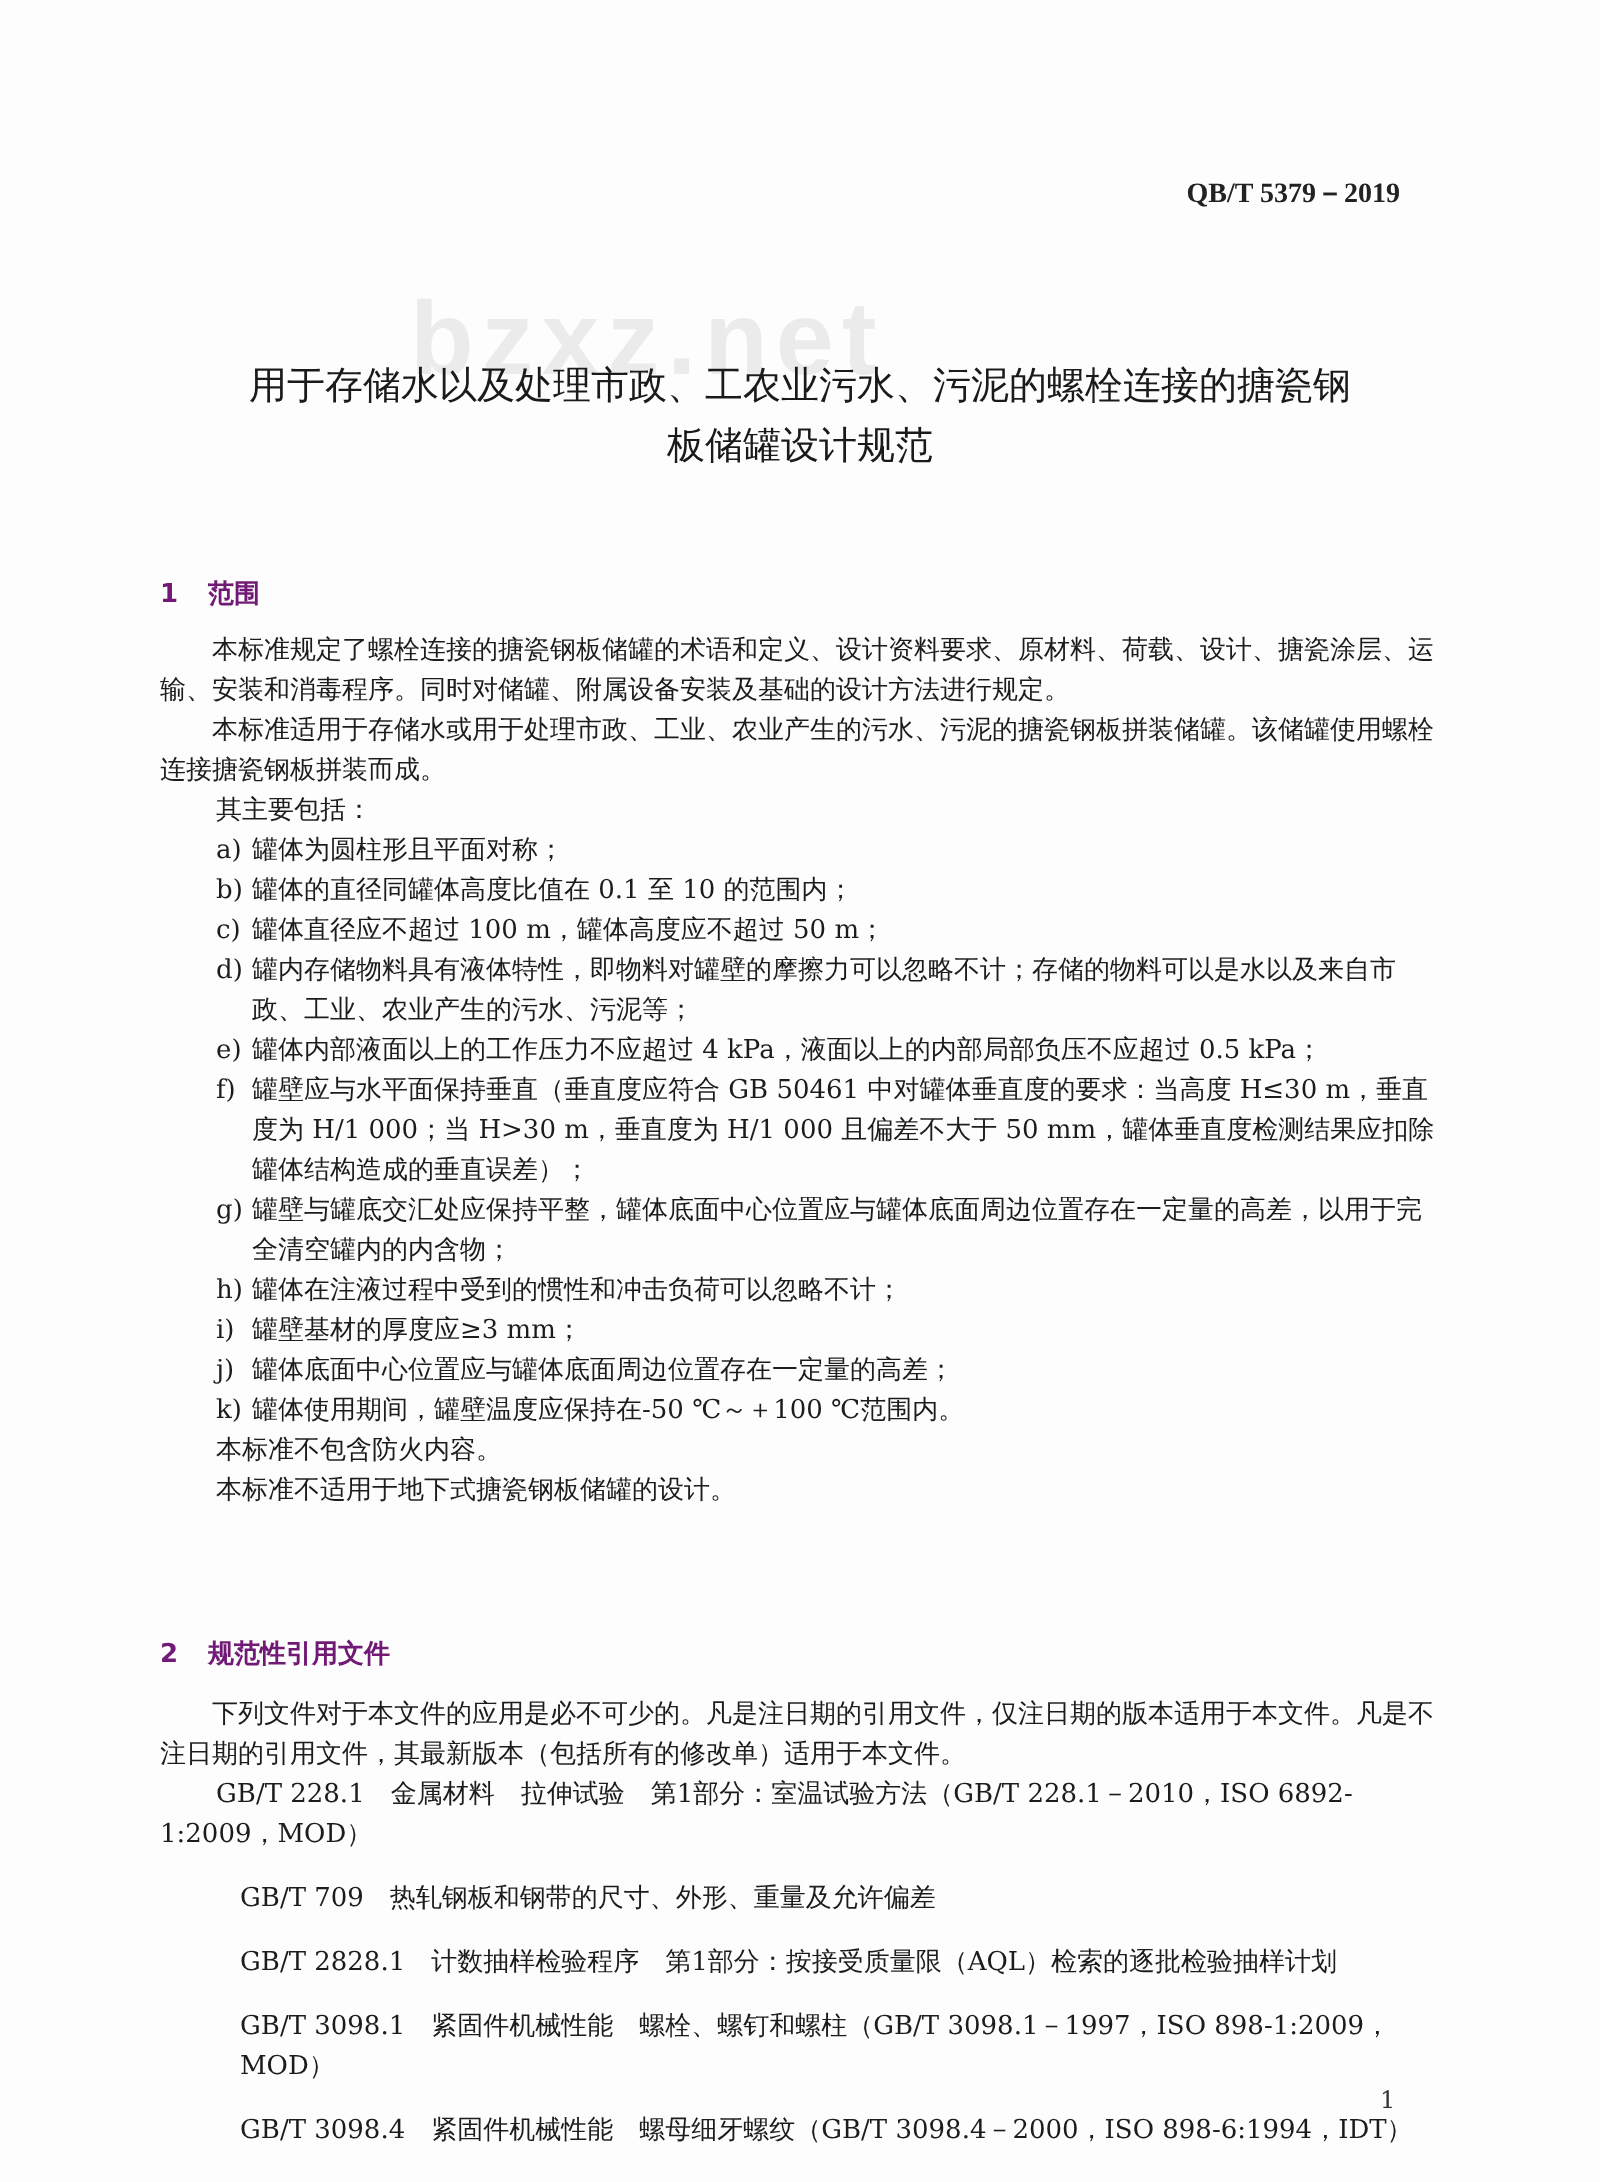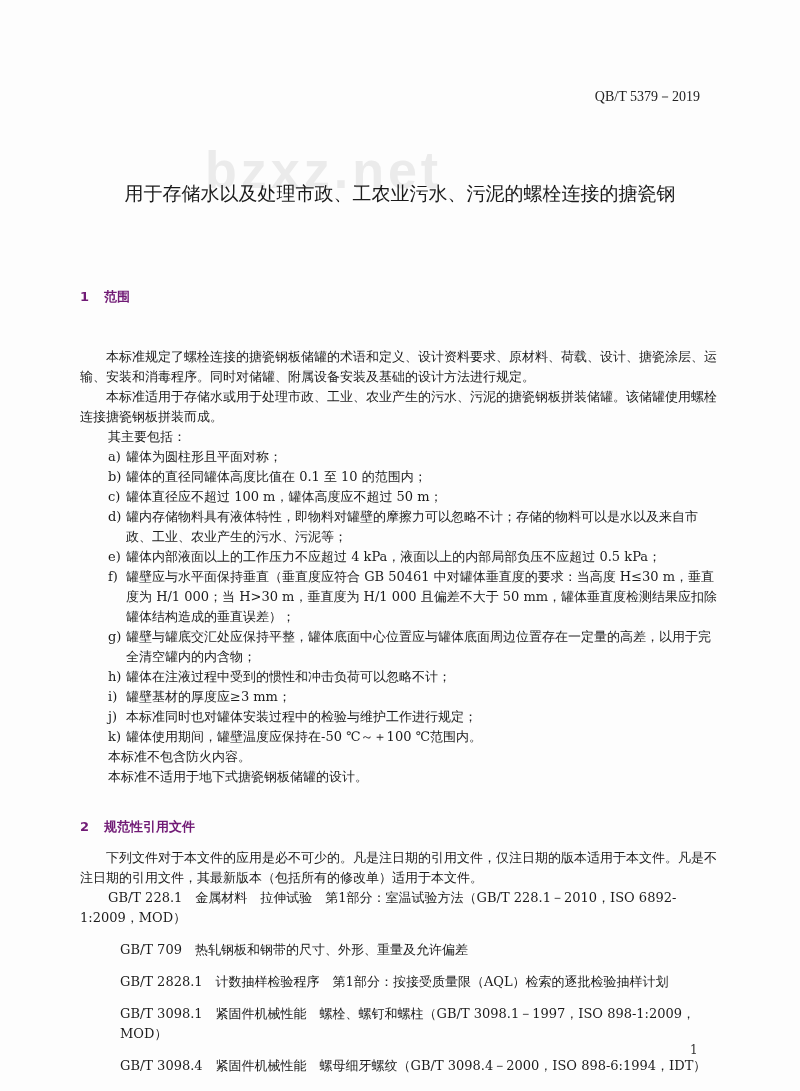--- a/index.html
+++ b/index.html
@@ -1,20 +1,20 @@
 <!DOCTYPE html>
 <html><head>
 <meta charset="utf-8">
 <style>
   html, body { margin:0; padding:0; background:#ffffff; }
   body { width:800px; height:1091px; position:relative; overflow:hidden;
          font-family:"DejaVu Serif","Liberation Serif",serif; color:#1c1c1c; }
   .page { position:absolute; left:0; top:0; width:800px; height:1091px; background:#fdfdfd; }
   .std-code { position:absolute; right:100px; top:88px; font-family:"Liberation Serif",serif;
-              font-weight:normal; font-size:14px; color:#222; }
+              font-weight:bold; font-size:14px; color:#222; }
   .watermark { position:absolute; left:205px; top:140px; font-family:"Liberation Sans",sans-serif;
                font-weight:bold; font-size:52px; color:#ebebeb; letter-spacing:4px; }
   .title { position:absolute; left:60px; width:680px; top:178px; text-align:center;
            font-family:"DejaVu Sans",sans-serif; font-size:19px; line-height:30px; color:#1a1a1a; }
   .sec-head { position:absolute; left:80px; font-family:"DejaVu Sans",sans-serif; font-size:13px; font-weight:bold; color:#701a75; }
   .sec-head .num { display:inline-block; width:24px; }
   .text { position:absolute; left:80px; width:640px; font-size:13px; line-height:20px; }
   .para { text-indent:26px; margin:0; }
   .item { position:relative; padding-left:46px; margin:0; }
   .item .lbl { position:absolute; left:28px; top:0; }
@@ -25,41 +25,42 @@
 </style>
 </head>
 <body>
 
 <div class="page">
   <div class="std-code">QB/T 5379－2019</div>
   <div class="watermark">bzxz.net</div>
 
   <div class="title">
     <div>用于存储水以及处理市政、工农业污水、污泥的螺栓连接的搪瓷钢</div>
+    <div>板储罐设计规范</div>
   </div>
 
   <div class="sec-head" style="top:288px;">
     <span class="num">1</span><span>范围</span>
   </div>
 
-  <div class="text" style="top:316px;margin-top:31px;">
+  <div class="text" style="top:316px;">
     <p class="para">本标准规定了螺栓连接的搪瓷钢板储罐的术语和定义、设计资料要求、原材料、荷载、设计、搪瓷涂层、运输、安装和消毒程序。同时对储罐、附属设备安装及基础的设计方法进行规定。</p>
     <p class="para">本标准适用于存储水或用于处理市政、工业、农业产生的污水、污泥的搪瓷钢板拼装储罐。该储罐使用螺栓连接搪瓷钢板拼装而成。</p>
     <p class="plain-indent">其主要包括：</p>
 
     <p class="item"><span class="lbl">a)</span><span>罐体为圆柱形且平面对称；</span></p>
     <p class="item"><span class="lbl">b)</span><span>罐体的直径同罐体高度比值在 0.1 至 10 的范围内；</span></p>
     <p class="item"><span class="lbl">c)</span><span>罐体直径应不超过 100 m，罐体高度应不超过 50 m；</span></p>
     <p class="item"><span class="lbl">d)</span><span>罐内存储物料具有液体特性，即物料对罐壁的摩擦力可以忽略不计；存储的物料可以是水以及来自市政、工业、农业产生的污水、污泥等；</span></p>
     <p class="item"><span class="lbl">e)</span><span>罐体内部液面以上的工作压力不应超过 4 kPa，液面以上的内部局部负压不应超过 0.5 kPa；</span></p>
     <p class="item"><span class="lbl">f)</span><span>罐壁应与水平面保持垂直（垂直度应符合 GB 50461 中对罐体垂直度的要求：当高度 H≤30 m，垂直度为 H/1 000；当 H&gt;30 m，垂直度为 H/1 000 且偏差不大于 50 mm，罐体垂直度检测结果应扣除罐体结构造成的垂直误差）；</span></p>
     <p class="item"><span class="lbl">g)</span><span>罐壁与罐底交汇处应保持平整，罐体底面中心位置应与罐体底面周边位置存在一定量的高差，以用于完全清空罐内的内含物；</span></p>
     <p class="item"><span class="lbl">h)</span><span>罐体在注液过程中受到的惯性和冲击负荷可以忽略不计；</span></p>
     <p class="item"><span class="lbl">i)</span><span>罐壁基材的厚度应≥3 mm；</span></p>
-    <p class="item"><span class="lbl">j)</span><span>本标准同时也对罐体安装过程中的检验与维护工作进行规定；</span></p>
+    <p class="item"><span class="lbl">j)</span><span>罐体底面中心位置应与罐体底面周边位置存在一定量的高差；</span></p>
     <p class="item"><span class="lbl">k)</span><span>罐体使用期间，罐壁温度应保持在-50 ℃～＋100 ℃范围内。</span></p>
 
     <p class="plain-indent">本标准不包含防火内容。</p>
     <p class="plain-indent">本标准不适用于地下式搪瓷钢板储罐的设计。</p>
   </div>
 
   <div class="sec-head" style="top:818px;">
     <span class="num">2</span><span>规范性引用文件</span>
   </div>
 

